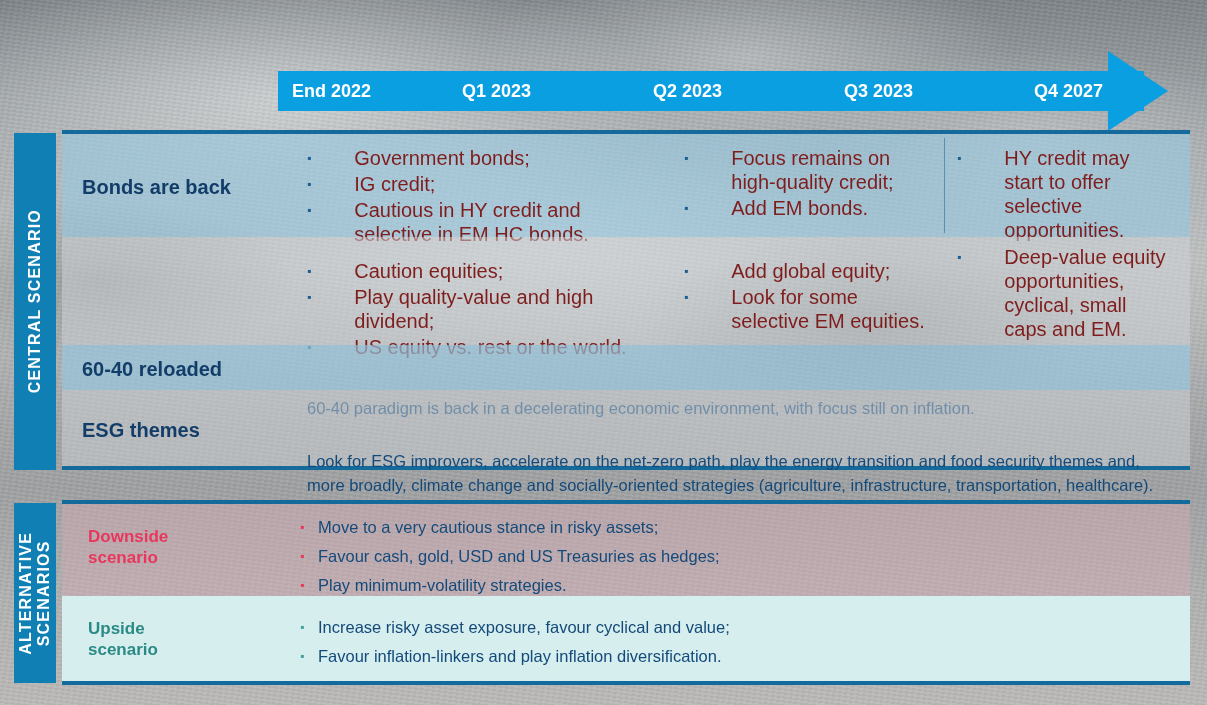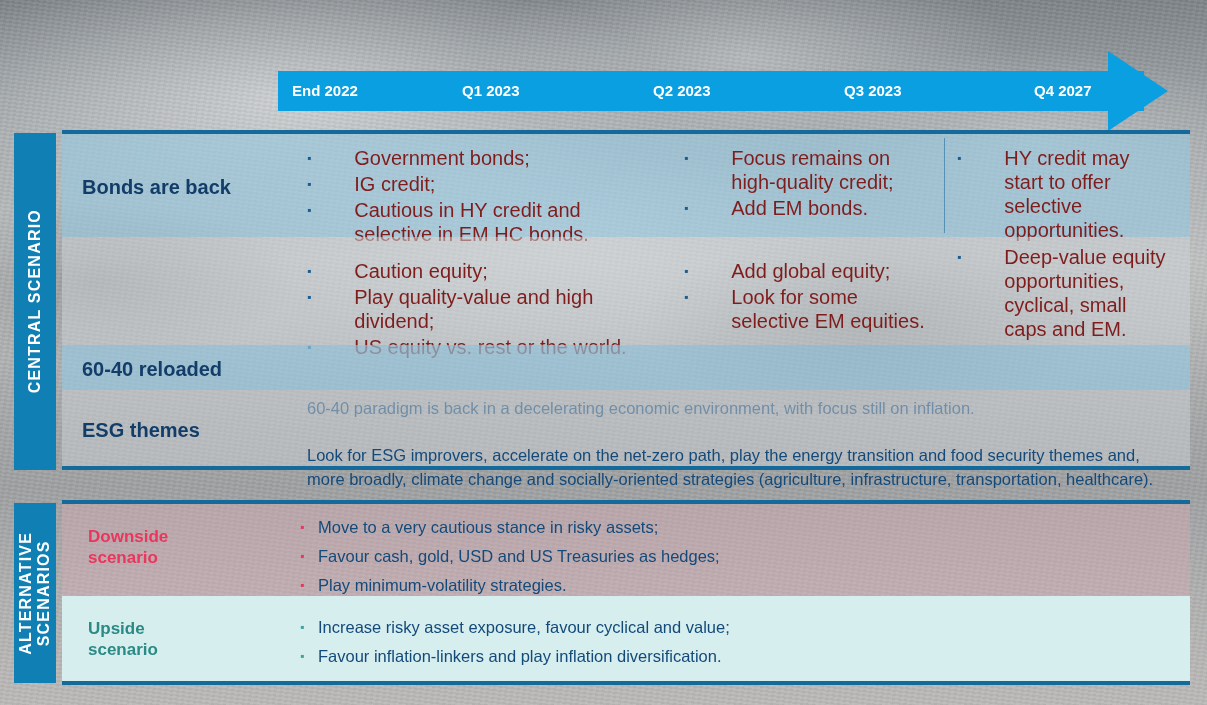--- a/index.html
+++ b/index.html
@@ -35,21 +35,21 @@
      font-size:30px;font-weight:bold;color:#123d69;letter-spacing:.1px;
      text-shadow:0 1px 0 rgba(255,255,255,.25);}
 
   
   #timeline{position:absolute;left:278px;top:71px;width:912px;height:40px;}
   #tl-bar{position:absolute;left:0;top:0;width:866px;height:40px;background:#0a9fe0;}
   #tl-head{position:absolute;left:830px;top:-20px;width:0;height:0;
      border-top:40px solid transparent;border-bottom:40px solid transparent;
      border-left:60px solid #0a9fe0;}
   .tl-label{position:absolute;top:0;height:23px;line-height:40px;
-     color:#ffffff;font-size:15px;font-weight:bold;white-space:nowrap;}
+     color:#ffffff;font-size:18px;font-weight:bold;white-space:nowrap;}
 
   
   .sidetab{position:absolute;background:#0f7fb4;color:#fff;
      display:flex;align-items:center;justify-content:center;}
   .sidetab .vtxt{transform:rotate(-90deg);white-space:nowrap;
      font-size:16px;font-weight:bold;letter-spacing:1.2px;text-align:center;line-height:1.15;}
 
   
   #central{position:absolute;left:62px;top:130px;width:1128px;height:340px;}
   #central .hrule{position:absolute;left:0;width:1128px;height:4px;background:#156a9c;}
@@ -135,21 +135,21 @@
             <span class="tx">HY credit may start to offer selective opportunities.</span>
           </div>
       </div>
     </div>
 
     <div class="crow" style="top:107px;height:108px;background:rgba(205,210,214,0.52);">
 
       <div class="cellwrap" style="left:245px;width:360px;padding-top:22px;">
         <div class="bul">
             <span class="sq">▪</span>
-            <span class="tx">Caution equity;</span>
+            <span class="tx">Caution equities;</span>
           </div>
         <div class="bul">
             <span class="sq">▪</span>
             <span class="tx">Play quality-value and high dividend;</span>
           </div>
         <div class="bul">
             <span class="sq">▪</span>
             <span class="tx">US equity vs. rest or the world.</span>
           </div>
       </div>
@@ -175,21 +175,21 @@
 
     <div class="crow" style="top:215px;height:45px;background:rgba(150,200,225,0.66);">
       <div class="label" style="top:13px">60-40 reloaded</div>
       <div class="cellwrap" style="left:245px;width:860px;padding-top:10px;">
         <div class="para">60-40 paradigm is back in a decelerating economic environment, with focus still on inflation.</div>
       </div>
     </div>
 
     <div class="crow" style="top:260px;height:76px;background:rgba(205,210,214,0.50);">
       <div class="label" style="top:29px">ESG themes</div>
-      <div class="cellwrap" style="left:245px;width:870px;padding-top:12px;">
+      <div class="cellwrap" style="left:245px;width:870px;padding-top:18px;">
         <div class="para">Look for ESG improvers, accelerate on the net-zero path, play the energy transition and food security themes and, more broadly, climate change and socially-oriented strategies (agriculture, infrastructure, transportation, healthcare).</div>
       </div>
     </div>
   </div>
 
   <div class="sidetab" style="left:14px;top:503px;width:42px;height:180px;">
     <div class="vtxt"><span>ALTERNATIVE</span><br><span>SCENARIOS</span></div>
   </div>
 
   <div id="alt">

